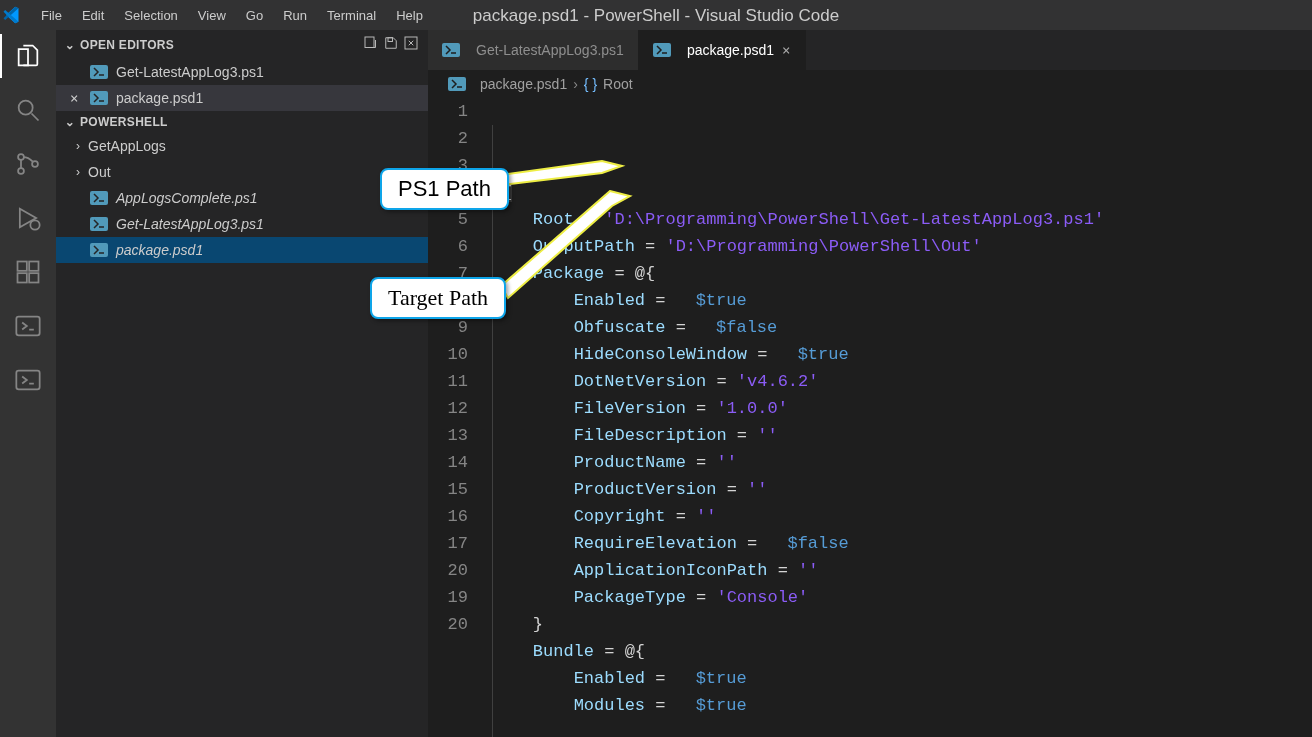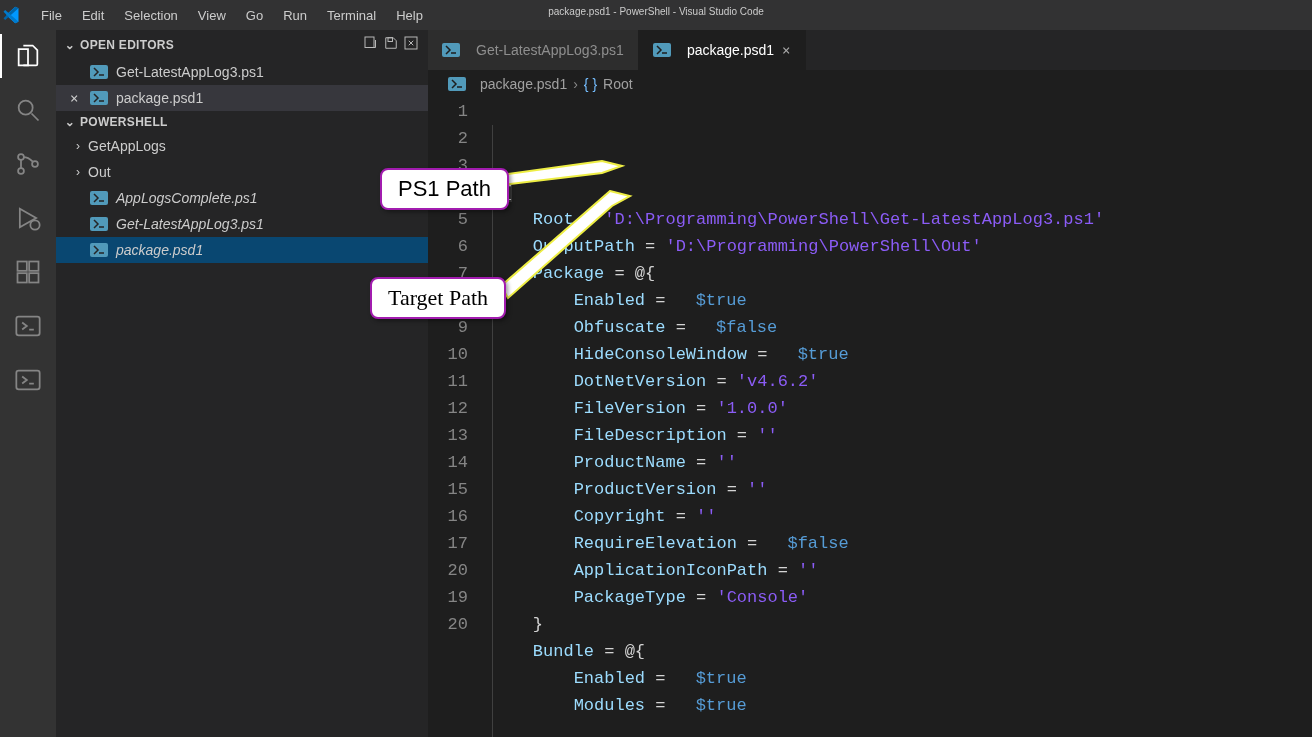--- a/index.html
+++ b/index.html
@@ -33,21 +33,21 @@
   .menubar { display: flex; gap: 2px; }
   .menu-item {
     padding: 4px 9px;
     cursor: default;
   }
   .window-title {
     position: absolute;
     left: 50%;
     transform: translateX(-50%);
     top: 6px;
-    font-size: 10px;
+    font-size: 17px;
     color: #cccccc;
     white-space: nowrap;
   }
   .main { display: flex; height: calc(100% - 30px); }
   .activitybar {
     width: 56px;
     background: #333333;
     display: flex;
     flex-direction: column;
     align-items: center;
@@ -215,21 +215,21 @@
   .terminal-tabs .ttab.active { color: #e7e7e7; border-bottom: 1px solid #e7e7e7; padding-bottom: 4px; }
   .terminal-tabs .ttab { cursor: default; }
   
   .callout {
     position: absolute;
     background: #ffffff;
     color: #000000;
     font-family: "Segoe UI", sans-serif;
     font-size: 22px;
     padding: 6px 16px;
-    border: 2px solid #a21caf;
+    border: 2px solid #0ea5e9;
     border-radius: 8px;
     box-shadow: 2px 2px 4px rgba(0,0,0,0.4);
     z-index: 50;
   }
   .callout-arrow {
     position: absolute;
     z-index: 49;
   }
   .callout-arrow svg polygon {
     fill: #ffffff;

